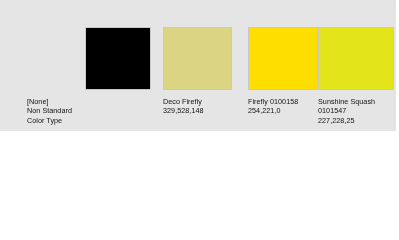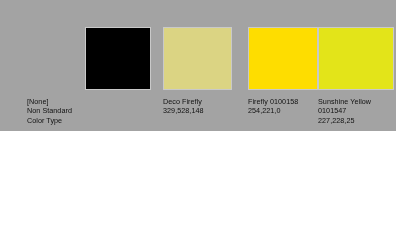--- a/index.html
+++ b/index.html
@@ -12,21 +12,21 @@
     width: 399px;
     height: 131px;
     font-family: "Liberation Sans", sans-serif;
     -webkit-font-smoothing: antialiased;
     overflow: hidden;
   }
   #palette {
     position: relative;
     width: 396px;
     height: 131px;
-    background: #a3a3a3;
+    background: #e5e5e5;
   }
   .swatch-cell {
     position: absolute;
     top: 0;
     height: 131px;
   }
   .swatch-chip {
     position: absolute;
     top: 27px;
     left: 0;
@@ -71,15 +71,15 @@
     <div class="swatch-cell" style="left: 163px; width: 69px;">
       <div class="swatch-chip has-border" style="background: rgb(219, 212, 131);"></div>
       <div class="swatch-caption"><span class="caption-line">Deco Firefly</span><span class="caption-line">329,528,148</span></div>
     </div>
     <div class="swatch-cell" style="left: 240px; width: 70px; margin-left: 8px;">
       <div class="swatch-chip has-border" style="background: rgb(254, 221, 0);"></div>
       <div class="swatch-caption"><span class="caption-line">Firefly 0100158</span><span class="caption-line">254,221,0</span></div>
     </div>
     <div class="swatch-cell" style="left: 318px; width: 76px;">
       <div class="swatch-chip has-border" style="background: rgb(227, 228, 25);"></div>
-      <div class="swatch-caption"><span class="caption-line">Sunshine Yellow</span><span class="caption-line">0101547</span><span class="caption-line">227,228,25</span></div>
+      <div class="swatch-caption"><span class="caption-line">Sunshine Squash</span><span class="caption-line">0101547</span><span class="caption-line">227,228,25</span></div>
     </div>
   </div>
 
 </body></html>

